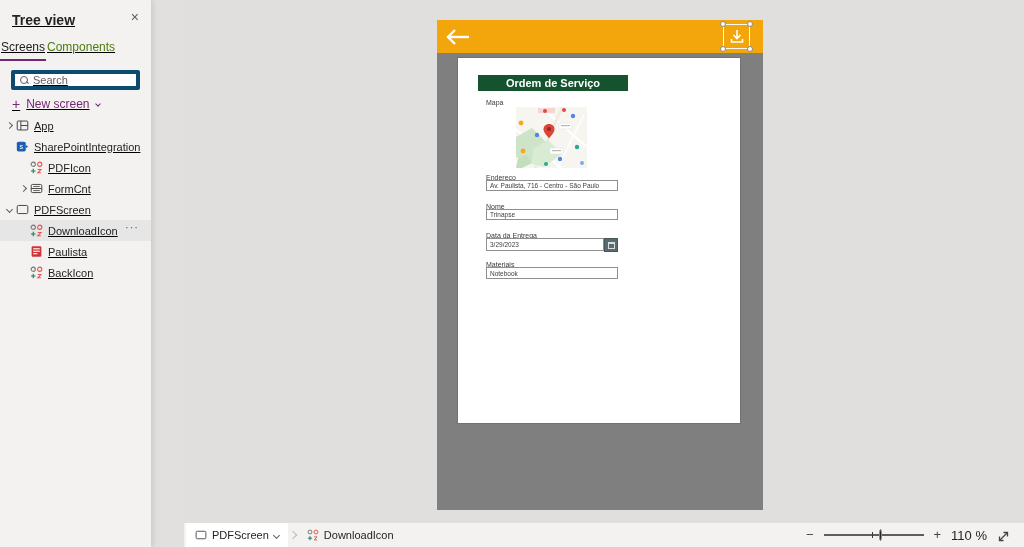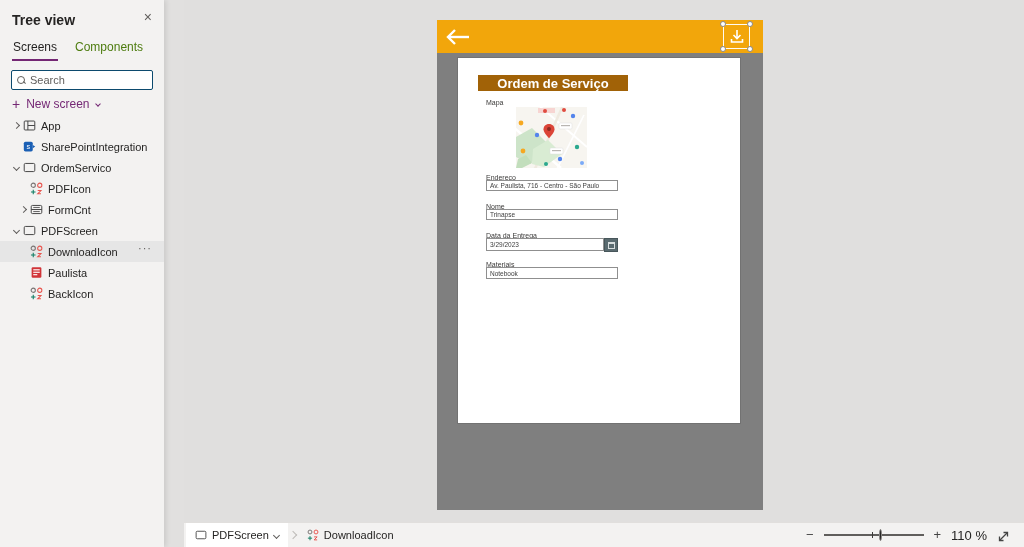--- a/index.html
+++ b/index.html
@@ -1,59 +1,59 @@
 <!DOCTYPE html>
 <html><head>
 <meta charset="utf-8">
 <style>
   * { margin:0; padding:0; box-sizing:border-box; }
   html,body { width:1024px; height:547px; overflow:hidden; font-family:"Liberation Sans",sans-serif; background:#E1E0DF; }
 
   
-  .tree-panel { position:absolute; left:0; top:0; width:164px; height:547px; background:#F3F2F1; box-shadow:2px 0 5px rgba(0,0,0,.10); z-index:5; }
+  .tree-panel { position:absolute; left:0; top:0; width:151px; height:547px; background:#F3F2F1; box-shadow:2px 0 5px rgba(0,0,0,.10); z-index:5;text-decoration:underline; }
   .panel-header { position:relative; padding:11px 12px 0 12px; }
   .panel-title { font-size:14px; font-weight:700; color:#252423; }
   .close-x { position:absolute; right:12px; top:9px; font-size:14px; color:#605E5C; cursor:pointer; line-height:16px; }
-  .tabs { display:flex; gap:16px; padding:0 12px; margin-top:9px; border-bottom:1px solid transparent; }
+  .tabs { display:flex; padding:0 0; margin-top:9px; border-bottom:1px solid transparent; }
   .tab { font-size:12px; color:#4d7c0f; padding:2px 1px 5px 1px; cursor:pointer; }
   .tab.active { color:#201F1E; font-weight:400; border-bottom:2px solid #742774; }
-  .search-box { margin:8px 11px 0 11px; height:20px; background:#FFF; border:1px solid #0c4a6e; border-radius:2px; display:flex; align-items:center; padding:0 5px; gap:5px; }
+  .search-box { margin:8px 11px 0 11px; height:20px; background:#FFF; border:4px solid #0c4a6e; border-radius:2px; display:flex; align-items:center; padding:0 5px; gap:5px; }
   .mag { width:8px; height:8px; position:relative; flex:0 0 auto; }
   .mag::before { content:""; position:absolute; left:0; top:0; width:6px; height:6px; border:1px solid #605E5C; border-radius:50%; }
   .mag::after { content:""; position:absolute; left:6px; top:6px; width:3px; height:1px; background:#605E5C; transform:rotate(45deg); }
   .search-box input { border:none; outline:none; font-size:11px; color:#323130; width:100%; background:transparent; font-family:"Liberation Sans",sans-serif; }
   .search-box input::placeholder { color:#605E5C; }
   .new-screen { display:flex; align-items:center; gap:6px; margin:7px 12px 4px 12px; color:#742774; font-size:12px; cursor:pointer; }
   .plus { font-size:14px; line-height:12px; }
   .chev { display:inline-block; width:5px; height:5px; border-right:1.2px solid #605E5C; border-bottom:1.2px solid #605E5C; }
   .chev.right { transform:rotate(-45deg); }
   .chev.down  { transform:rotate(45deg); }
   .chev.purple { border-color:#742774; width:4px; height:4px; }
   .tree { margin-top:3px; }
-  .trow { height:21px; display:flex; align-items:center; font-size:11px; color:#252423; cursor:pointer; padding-left:10px; position:relative; }
+  .trow { height:21px; display:flex; align-items:center; font-size:11px; color:#252423; cursor:pointer; padding-left:3px; position:relative; }
   .trow.lvl1 { padding-left:17px; }
   .trow.selected { background:#E6E6E6; }
   .chev-slot { width:12px; display:flex; justify-content:center; flex:0 0 auto; }
   .ticon { width:14px; height:14px; margin-right:5px; flex:0 0 auto; display:flex; align-items:center; justify-content:center; }
   .trow .lbl { white-space:nowrap; }
   .ellipsis { position:absolute; right:12px; top:1px; color:#605E5C; font-size:11px; letter-spacing:1px; }
 
   
   .canvas { position:absolute; left:184px; top:0; width:840px; height:522px; background:#E0DFDE; }
   .phone { position:absolute; left:253px; top:20px; width:326px; height:490px; background:#7F7F7F; }
   .app-header { position:absolute; left:0; top:0; width:326px; height:33px; background:#F2A60B; }
   .back-btn { position:absolute; left:8px; top:8px; width:26px; height:18px; cursor:pointer; }
   .dl-select { position:absolute; right:13px; top:4px; width:27px; height:25px; border:1px solid rgba(255,255,255,.95); cursor:pointer; }
   .handle { position:absolute; width:6px; height:6px; background:#FFF; border:1px solid #8A8886; border-radius:50%; }
   .h-tl { left:-4px; top:-4px; } .h-tr { right:-4px; top:-4px; }
   .h-bl { left:-4px; bottom:-4px; } .h-br { right:-4px; bottom:-4px; }
   .dl-glyph { position:absolute; left:5px; top:3px; }
 
   .page { position:absolute; left:21px; top:38px; width:282px; height:365px; background:#FFF; box-shadow:0 0 0 1px rgba(0,0,0,.10); }
-  .doc-banner { position:absolute; left:20px; top:17px; width:150px; height:16px; background:#a16207; color:#FFF; font-size:13px; font-weight:700; display:flex; align-items:center; justify-content:center; }
+  .doc-banner { position:absolute; left:20px; top:17px; width:150px; height:16px; background:#14532d; color:#FFF; font-size:11px; font-weight:700; display:flex; align-items:center; justify-content:center; }
   .f-label { position:absolute; left:28px; font-size:7px; color:#3B3A39; }
   .f-input { position:absolute; left:28px; width:132px; height:11px; background:#FFF; border:1px solid #8F8F8F; font-size:6.5px; color:#404040; display:flex; align-items:center; padding:0 3px; overflow:hidden; white-space:nowrap; }
   .map-wrap { position:absolute; left:58px; top:49px; width:71px; height:61px; }
   .date-btn { position:absolute; left:146px; top:180px; width:14px; height:14px; background:#5A6B70; border:1px solid #47565A; display:flex; align-items:center; justify-content:center; cursor:pointer; }
   .cal { width:7px; height:7px; border:1px solid #D8DEDF; border-top:2px solid #D8DEDF; }
 
   
   .status-bar { position:absolute; left:184px; top:522px; width:840px; height:25px; background:#F3F2F1; border-top:1px solid #E1DFDD; display:flex; align-items:center; }
   .crumb { display:flex; align-items:center; gap:5px; height:25px; padding:0 9px; font-size:11px; color:#252423; cursor:pointer; }
   .crumb.first { background:#FFF; margin-left:2px; }
@@ -111,31 +111,20 @@
       <span class="ticon">
         <svg width="13" height="13" viewBox="0 0 16 16">
             <rect x="1" y="2" width="11" height="12" rx="2" fill="#1A5FB4"></rect>
             <text x="6.5" y="11.5" font-size="9" fill="#FFF" text-anchor="middle" font-family="Liberation Sans,sans-serif">s</text>
             <path d="M12 6 L15 8 L12 10 Z" fill="#1A5FB4"></path>
           </svg>
       </span>
       <span class="lbl">SharePointIntegration</span>
     </div>
 
-    <div class="trow">
-      <span class="chev-slot">
-          <span class="chev down"></span>
-        </span>
-      <span class="ticon">
-        <svg width="13" height="13" viewBox="0 0 16 16">
-            <rect x="1.5" y="3" width="13" height="10" rx="1.5" fill="none" stroke="#444" stroke-width="1.2"></rect>
-          </svg>
-      </span>
-      <span class="lbl">OrdemServico</span>
-    </div>
 
     <div class="trow lvl1">
       <span class="chev-slot"></span>
       <span class="ticon">
         <svg width="13" height="13" viewBox="0 0 16 16">
             <circle cx="4" cy="4" r="2.6" fill="none" stroke="#7A7574" stroke-width="1.3"></circle>
             <circle cx="12" cy="4" r="2.6" fill="none" stroke="#E8564F" stroke-width="1.3"></circle>
             <path d="M4 9.5 V15 M1.2 12.2 H6.8" stroke="#0E7C62" stroke-width="1.3"></path>
             <path d="M9.5 10.5 h4 l-4 4 h4" fill="none" stroke="#E8564F" stroke-width="1.3"></path>
           </svg>

